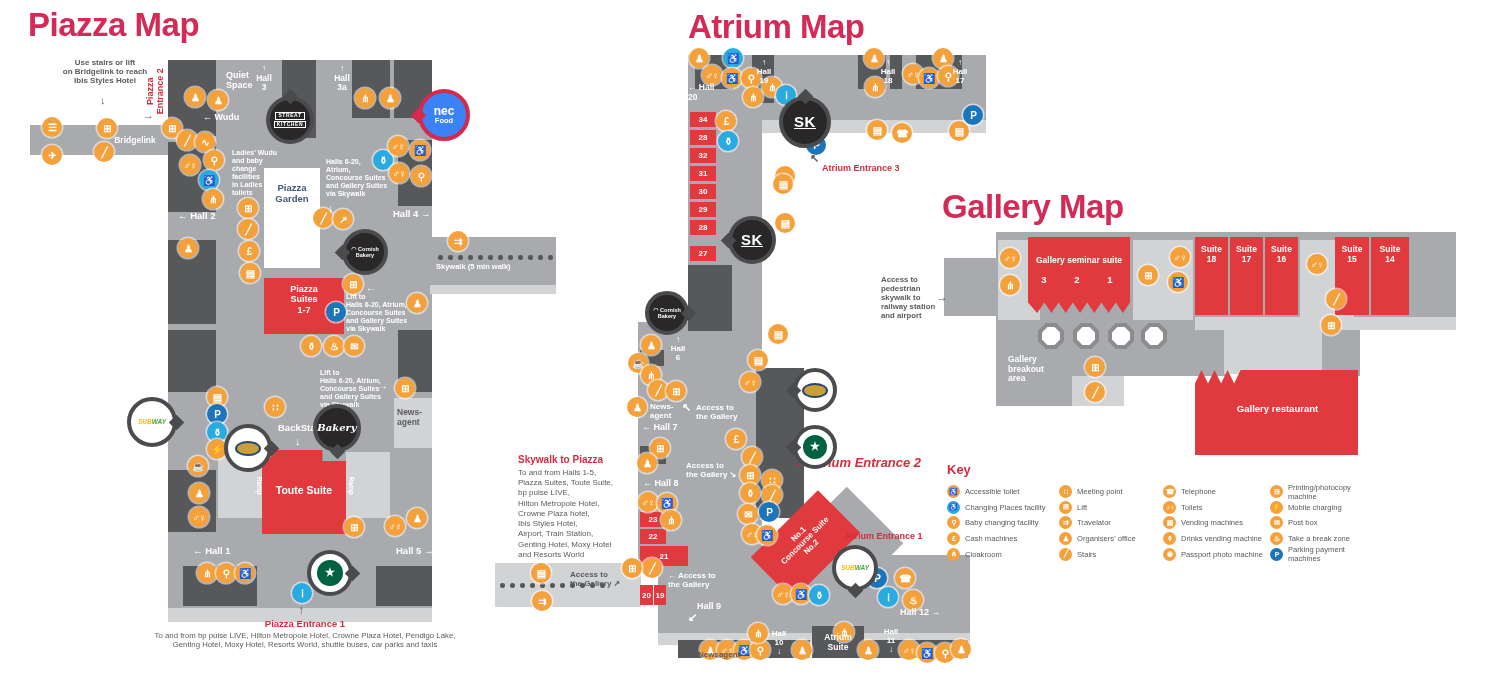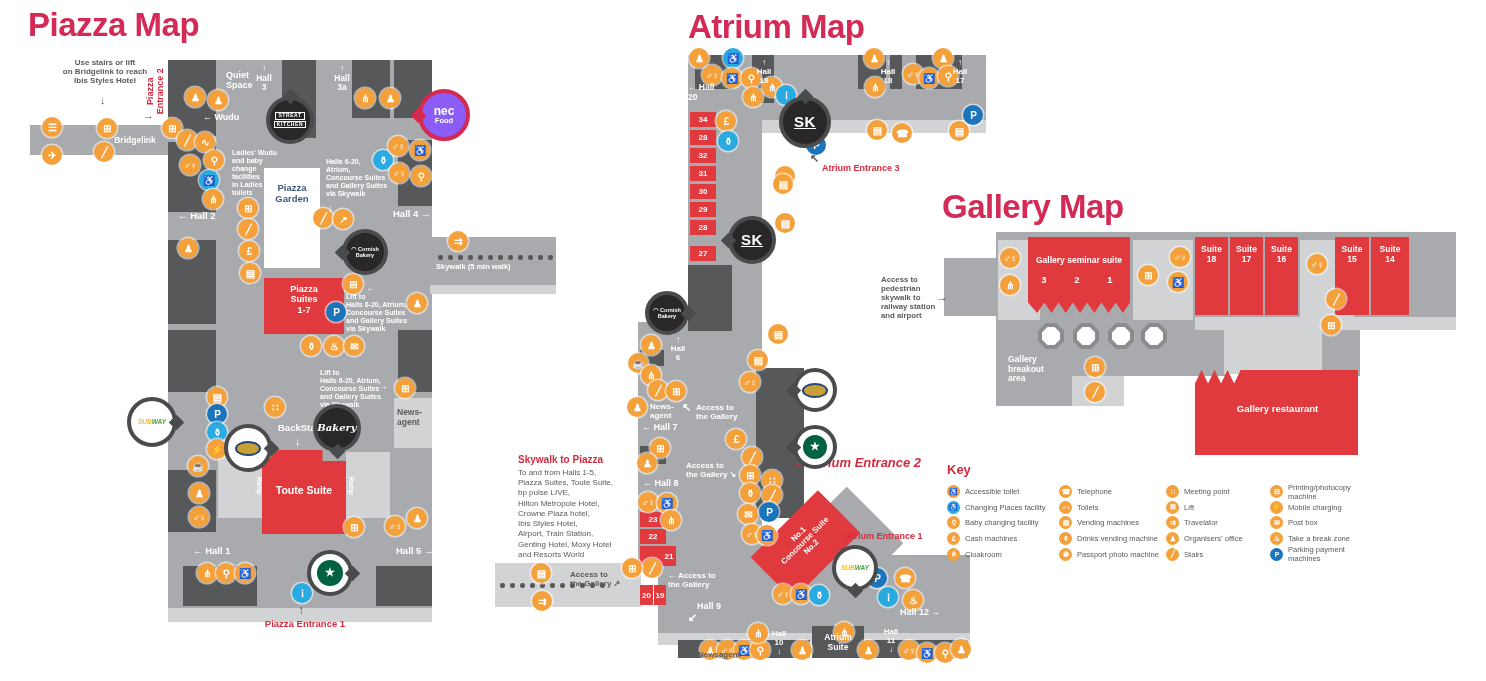--- a/index.html
+++ b/index.html
@@ -23,21 +23,21 @@
   .oct{position:absolute;width:26px;height:26px;background:#8a8c8f;z-index:3;
        clip-path:polygon(30% 0,70% 0,100% 30%,100% 70%,70% 100%,30% 100%,0 70%,0 30%)}
   .oct i{position:absolute;inset:4px;background:#fff;
        clip-path:polygon(30% 0,70% 0,100% 30%,100% 70%,70% 100%,30% 100%,0 70%,0 30%)}
   .dots{position:absolute;display:flex;gap:5.5px;z-index:4}
   .dots i{width:4.5px;height:4.5px;border-radius:50%;background:#555658}
   .badge{position:absolute;box-sizing:border-box;border:4px solid #4a4b4d;background:#292728;color:#fff;
          font-weight:bold;border-radius:50%;display:flex;flex-direction:column;align-items:center;
          justify-content:center;text-align:center;z-index:8;line-height:1.05}
   .b-subway,.b-starbucks,.b-gold{background:#fff}
-  .b-nec{background:#8b5cf6;border-color:#d5294d}
+  .b-nec{background:#3b82f6;border-color:#d5294d}
   .b-nec .bl0{font-size:12px}.b-nec .bl1{font-size:7.5px}
   .b-sk .bl0{font-size:15px;text-decoration:underline;letter-spacing:.5px}
   .b-streat span{font-size:5px;letter-spacing:.6px;border:1px solid #fff;padding:0 2px;margin:.5px 0}
   .b-cornish span{font-size:5.5px}
   .b-cornish .bl0::before{content:"◠ ";font-size:6px}
   .b-script .bl0{font-family:"DejaVu Serif",serif;font-style:italic;font-size:10px}
   .subtxt{font-style:italic;font-size:6.5px;font-weight:900}
   .sbux{width:68%;height:68%;border-radius:50%;background:#006241;color:#fff;display:flex;
         align-items:center;justify-content:center;font-size:11px}
   .goldoval{width:22px;height:11px;border-radius:50%;background:#c8a035;border:2px solid #27457a}
@@ -203,20 +203,22 @@
 agent</div>
       <div class="lbl" style="left: 278px; top: 423px; font-size: 9.5px; color: rgb(255, 255, 255);">BackStage</div>
       <div class="lbl" style="left: 295px; top: 435px; font-size: 11px; color: rgb(255, 255, 255);">↓</div>
       <div class="lbl" style="left: 262px; top: 485px; width: 84px; font-size: 10.5px; color: rgb(255, 255, 255); text-align: center;">Toute Suite</div>
       <div class="lbl" style="left: 244px; top: 482px; width: 30px; font-size: 6.5px; color: rgb(255, 255, 255); text-align: center; transform: rotate(90deg);">Ramp</div>
       <div class="lbl" style="left: 336px; top: 482px; width: 30px; font-size: 6.5px; color: rgb(255, 255, 255); text-align: center; transform: rotate(90deg);">Ramp</div>
       <div class="lbl" style="left: 193px; top: 546px; font-size: 9.5px; color: rgb(255, 255, 255);">← Hall 1</div>
       <div class="lbl" style="left: 396px; top: 546px; font-size: 9.5px; color: rgb(255, 255, 255);">Hall 5 →</div>
       <div class="lbl" style="left: 298px; top: 604px; font-size: 12px; color: rgb(90, 91, 93);">↑</div>
       <div class="lbl" style="left: 230px; top: 619px; width: 150px; font-size: 9.5px; color: rgb(214, 43, 63); text-align: center;">Piazza Entrance 1</div>
+      <div class="lbl" style="left: 122px; top: 632px; width: 366px; font-size: 7.8px; color: rgb(90, 91, 93); text-align: center; font-weight: normal;">To and from bp pulse LIVE, Hilton Metropole Hotel, Crowne Plaza Hotel, Pendigo Lake,
+Genting Hotel, Moxy Hotel, Resorts World, shuttle buses, car parks and taxis</div>
       <div class="badge b-streat" style="left: 266px; top: 96px; width: 48px; height: 48px;">
         <i class="pt pt-up"></i>
         <span class="bl0">STREAT</span>
         <span class="bl1">KITCHEN</span>
       </div>
       <div class="badge b-nec" style="left: 418px; top: 89px; width: 52px; height: 52px;">
         <i class="pt pt-left"></i>
         <span class="bl0">nec</span>
         <span class="bl1">Food</span>
       </div>
@@ -280,21 +282,21 @@
       <div class="numbox" style="left: 690px; top: 112px; width: 26px; height: 15px;">34</div>
       <div class="numbox" style="left: 690px; top: 130px; width: 26px; height: 15px;">28</div>
       <div class="numbox" style="left: 690px; top: 148px; width: 26px; height: 15px;">32</div>
       <div class="numbox" style="left: 690px; top: 166px; width: 26px; height: 15px;">31</div>
       <div class="numbox" style="left: 690px; top: 184px; width: 26px; height: 15px;">30</div>
       <div class="numbox" style="left: 690px; top: 202px; width: 26px; height: 15px;">29</div>
       <div class="numbox" style="left: 690px; top: 220px; width: 26px; height: 15px;">28</div>
       <div class="numbox" style="left: 690px; top: 246px; width: 26px; height: 15px;">27</div>
       <div class="numbox" style="left: 640px; top: 512px; width: 26px; height: 15px;">23</div>
       <div class="numbox" style="left: 640px; top: 529px; width: 26px; height: 15px;">22</div>
-      <div class="numbox" style="left: 640px; top: 546px; width: 14px; height: 20px; padding-left: 22px;">21</div>
+      <div class="numbox" style="left: 640px; top: 546px; width: 48px; height: 20px;">21</div>
       <div class="numbox" style="left: 640px; top: 585px; width: 13px; height: 20px;">20</div>
       <div class="numbox" style="left: 654px; top: 585px; width: 12px; height: 20px;">19</div>
       <div class="ico orange" style="left: 689px; top: 48px; width: 20px; height: 20px; font-size: 10px;">♟</div>
       <div class="ico blue" style="left: 723px; top: 48px; width: 20px; height: 20px; font-size: 10px;">♿</div>
       <div class="ico orange" style="left: 702px; top: 65px; width: 20px; height: 20px; font-size: 10px;">♂♀</div>
       <div class="ico orange" style="left: 722px; top: 68px; width: 20px; height: 20px; font-size: 10px;">♿</div>
       <div class="ico orange" style="left: 741px; top: 68px; width: 20px; height: 20px; font-size: 10px;">⚲</div>
       <div class="ico orange" style="left: 762px; top: 77px; width: 20px; height: 20px; font-size: 10px;">⋔</div>
       <div class="ico blue" style="left: 776px; top: 85px; width: 20px; height: 20px; font-size: 10px;">ℹ</div>
       <div class="ico orange" style="left: 864px; top: 48px; width: 20px; height: 20px; font-size: 10px;">♟</div>
@@ -530,62 +532,62 @@
           </div>
           <div class="krow">
             <span class="kico orange">£</span>
             <span class="klabel">Cash machines</span>
           </div>
           <div class="krow">
             <span class="kico orange">⋔</span>
             <span class="klabel">Cloakroom</span>
           </div>
         </div>
+        <div class="kcol" style="width: 104px;">
+          <div class="krow">
+            <span class="kico orange">∷</span>
+            <span class="klabel">Meeting point</span>
+          </div>
+          <div class="krow">
+            <span class="kico orange">⊞</span>
+            <span class="klabel">Lift</span>
+          </div>
+          <div class="krow">
+            <span class="kico orange">⇉</span>
+            <span class="klabel">Travelator</span>
+          </div>
+          <div class="krow">
+            <span class="kico orange">♟</span>
+            <span class="klabel">Organisers' office</span>
+          </div>
+          <div class="krow">
+            <span class="kico orange">╱</span>
+            <span class="klabel">Stairs</span>
+          </div>
+        </div>
         <div class="kcol" style="width: 107px;">
           <div class="krow">
             <span class="kico orange">☎</span>
             <span class="klabel">Telephone</span>
           </div>
           <div class="krow">
             <span class="kico orange">♂♀</span>
             <span class="klabel">Toilets</span>
           </div>
           <div class="krow">
             <span class="kico orange">▤</span>
             <span class="klabel">Vending machines</span>
           </div>
           <div class="krow">
             <span class="kico orange">⚱</span>
             <span class="klabel">Drinks vending machine</span>
           </div>
           <div class="krow">
             <span class="kico orange">◉</span>
             <span class="klabel">Passport photo machine</span>
-          </div>
-        </div>
-        <div class="kcol" style="width: 104px;">
-          <div class="krow">
-            <span class="kico orange">∷</span>
-            <span class="klabel">Meeting point</span>
-          </div>
-          <div class="krow">
-            <span class="kico orange">⊞</span>
-            <span class="klabel">Lift</span>
-          </div>
-          <div class="krow">
-            <span class="kico orange">⇉</span>
-            <span class="klabel">Travelator</span>
-          </div>
-          <div class="krow">
-            <span class="kico orange">♟</span>
-            <span class="klabel">Organisers' office</span>
-          </div>
-          <div class="krow">
-            <span class="kico orange">╱</span>
-            <span class="klabel">Stairs</span>
           </div>
         </div>
         <div class="kcol" style="width: 97px;">
           <div class="krow">
             <span class="kico orange">⊟</span>
             <span class="klabel">Printing/photocopy machine</span>
           </div>
           <div class="krow">
             <span class="kico orange">⚡</span>
             <span class="klabel">Mobile charging</span>

